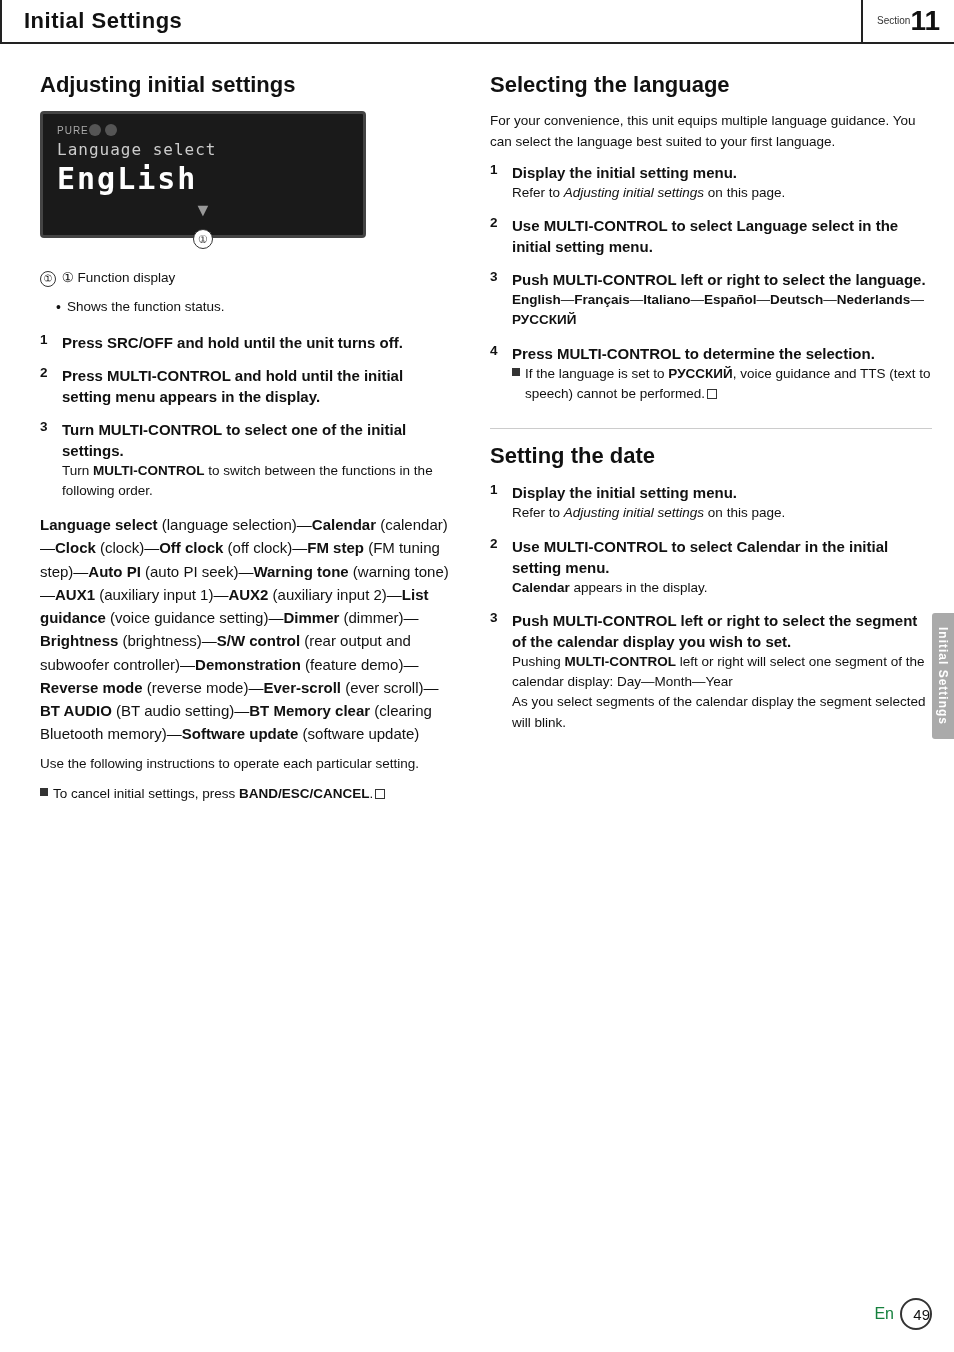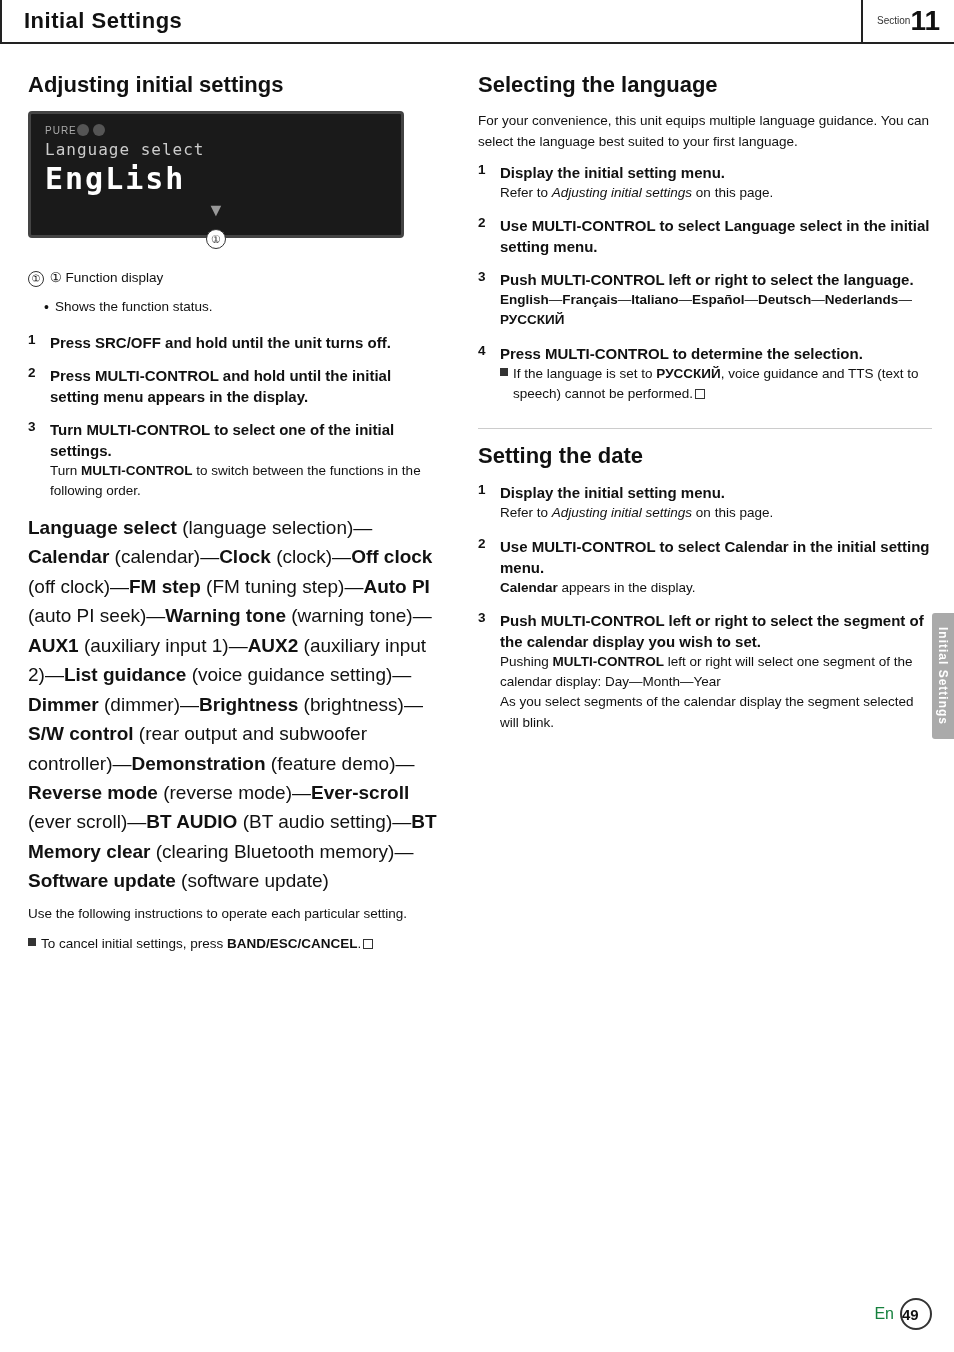--- a/index.html
+++ b/index.html
@@ -52,21 +52,21 @@
     .header-section-number {
       font-size: 28px;
       font-weight: bold;
       line-height: 1;
     }
 
     
     .main-content {
       display: flex;
       flex-direction: row;
-      padding: 0 0 0 0;
+      padding: 0 0 0 12px;
     }
     .left-col {
       flex: 0 0 460px;
       padding: 28px 22px 28px 28px;
     }
     .right-col {
       flex: 1;
       padding: 28px 22px 28px 18px;
     }
 
@@ -78,21 +78,21 @@
       line-height: 1.15;
     }
 
     
     .device-screen {
       background: #1a1a1a;
       border: 3px solid #444;
       border-radius: 4px;
       padding: 10px 14px 14px 14px;
       margin-bottom: 18px;
-      width: 376px;
+      width: 326px;
       position: relative;
       display: flex;
       flex-direction: column;
       align-items: flex-start;
     }
     .device-top-bar {
       display: flex;
       justify-content: space-between;
       align-items: center;
       margin-bottom: 4px;
@@ -251,23 +251,23 @@
       gap: 6px;
     }
     .page-num-label {
       font-size: 16px;
       color: #15803d;
     }
     .page-num-circle {
       width: 32px; height: 32px;
       border-radius: 50%;
       border: 2px solid #333;
-      display: flex; align-items: center; justify-content: flex-start;
+      display: flex; align-items: center; justify-content: flex-end;
       font-size: 15px;
-      font-weight: bold;
+      font-weight: normal;
     }
 
     
     .side-tab {
       position: absolute;
       right: 0;
       top: 50%;
       transform: translateY(-50%);
       writing-mode: vertical-rl;
       text-orientation: mixed;
@@ -280,21 +280,21 @@
       border-radius: 3px 0 0 3px;
     }
 
     .divider {
       border: none;
       border-top: 1px solid #ccc;
       margin: 18px 0 14px 0;
     }
 
     .settings-list {
-      font-size: 19px;
+      font-size: 15px;
       line-height: 1.55;
       margin-bottom: 8px;
     }
 
     .cancel-note {
       display: flex;
       align-items: flex-start;
       font-size: 13.5px;
       line-height: 1.5;
       margin-top: 1px;

